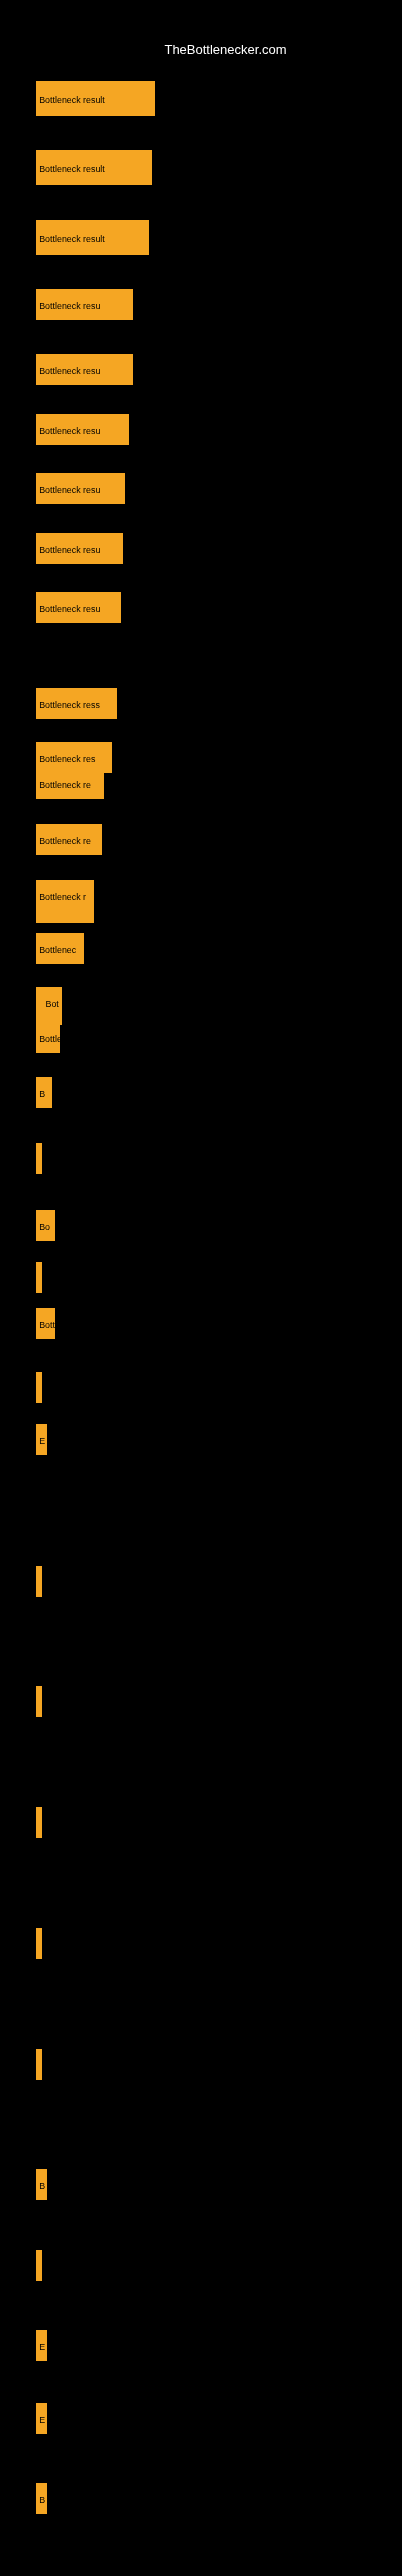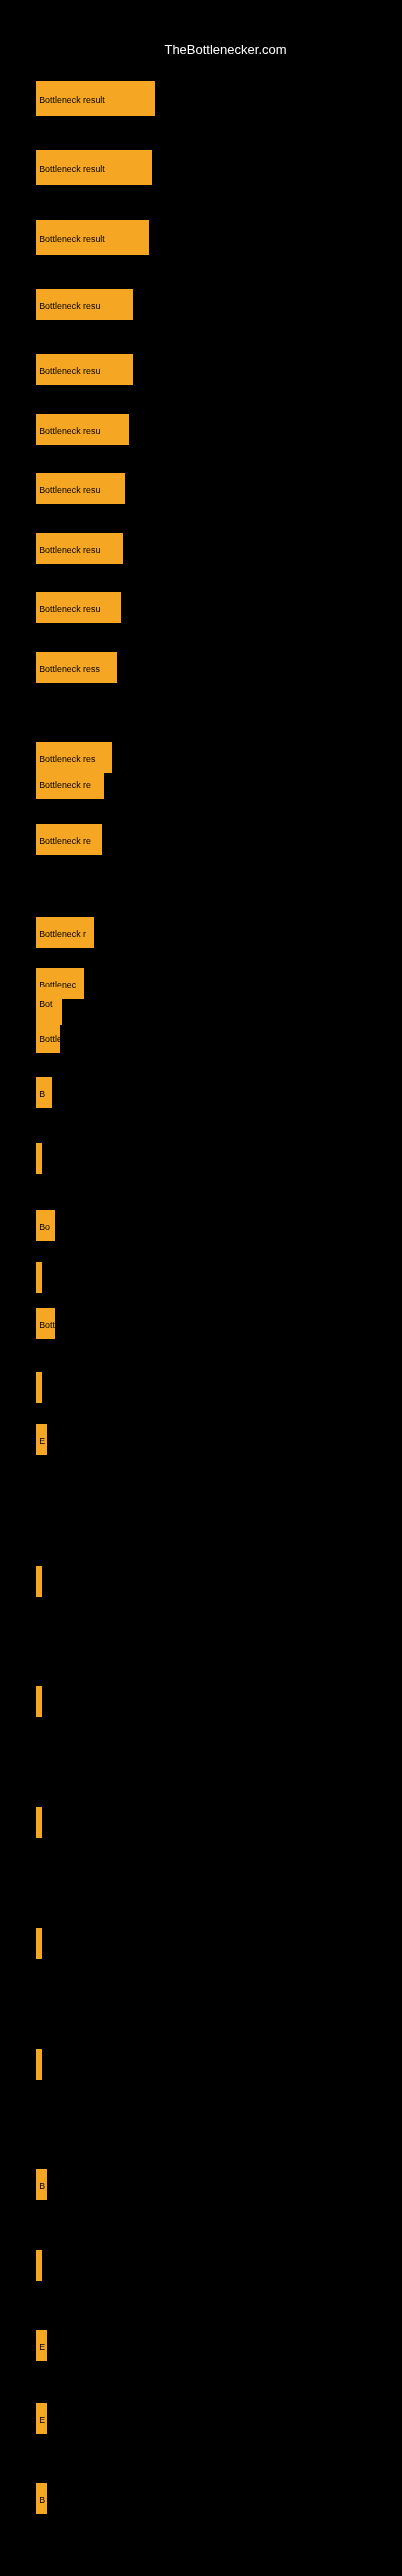--- a/index.html
+++ b/index.html
@@ -40,27 +40,27 @@
 <div id="bars-container">
     <div class="bottleneck-bar" style="top: 45px; width: 119px; height: 35px; line-height: 35px;">Bottleneck result</div>
     <div class="bottleneck-bar" style="top: 114px; width: 116px; height: 35px; line-height: 35px;">Bottleneck result</div>
     <div class="bottleneck-bar" style="top: 184px; width: 113px; height: 35px; line-height: 35px;">Bottleneck result</div>
     <div class="bottleneck-bar" style="top: 253px; width: 97px; height: 31px; line-height: 31px;">Bottleneck resu</div>
     <div class="bottleneck-bar" style="top: 318px; width: 97px; height: 31px; line-height: 31px;">Bottleneck resu</div>
     <div class="bottleneck-bar" style="top: 378px; width: 93px; height: 31px; line-height: 31px;">Bottleneck resu</div>
     <div class="bottleneck-bar" style="top: 437px; width: 89px; height: 31px; line-height: 31px;">Bottleneck resu</div>
     <div class="bottleneck-bar" style="top: 497px; width: 87px; height: 31px; line-height: 31px;">Bottleneck resu</div>
     <div class="bottleneck-bar" style="top: 556px; width: 85px; height: 31px; line-height: 31px;">Bottleneck resu</div>
-    <div class="bottleneck-bar" style="top: 616px; width: 81px; height: 31px; line-height: 31px;">Bottleneck ress</div>
+    <div class="bottleneck-bar" style="top: 652px; width: 81px; height: 31px; line-height: 31px;">Bottleneck ress</div>
     <div class="bottleneck-bar" style="top: 706px; width: 76px; height: 31px; line-height: 31px;">Bottleneck res</div>
     <div class="bottleneck-bar" style="top: 732px; width: 68px; height: 31px; line-height: 31px;">Bottleneck re</div>
     <div class="bottleneck-bar" style="top: 788px; width: 66px; height: 31px; line-height: 31px;">Bottleneck re</div>
-    <div class="bottleneck-bar" style="top: 881px; width: 58px; height: 31px; line-height: 31px;">Bottleneck r</div>
-    <div class="bottleneck-bar" style="top: 932px; width: 48px; height: 31px; line-height: 31px;">Bottlenec</div>
-    <div class="bottleneck-bar" style="top: 951px; width: 26px; height: 38px; line-height: 31px;">Bot</div>
+    <div class="bottleneck-bar" style="top: 844px; width: 58px; height: 43px; line-height: 31px;">Bottleneck r</div>
+    <div class="bottleneck-bar" style="top: 897px; width: 48px; height: 31px; line-height: 31px;">Bottlenec</div>
+    <div class="bottleneck-bar" style="top: 951px; width: 26px; height: 38px; line-height: 31px; text-align: right;">Bot</div>
     <div class="bottleneck-bar" style="top: 986px; width: 24px; height: 31px; line-height: 31px;">Bottlen</div>
     <div class="bottleneck-bar" style="top: 1041px; width: 16px; height: 31px; line-height: 31px;">B</div>
     <div class="bottleneck-bar" style="top: 1107px; width: 6.4px; height: 31px; line-height: 31px;"></div>
     <div class="bottleneck-bar" style="top: 1174px; width: 19.3px; height: 31px; line-height: 31px;">Bo</div>
     <div class="bottleneck-bar" style="top: 1226px; width: 4.8px; height: 31px; line-height: 31px;"></div>
     <div class="bottleneck-bar" style="top: 1272px; width: 19px; height: 31px; line-height: 31px;">Bott</div>
     <div class="bottleneck-bar" style="top: 1336px; width: 6.4px; height: 31px; line-height: 31px;"></div>
     <div class="bottleneck-bar" style="top: 1388px; width: 11.3px; height: 31px; line-height: 31px;">E</div>
     <div class="bottleneck-bar" style="top: 1530px; width: 4px; height: 31px; line-height: 31px;"></div>
     <div class="bottleneck-bar" style="top: 1650px; width: 4px; height: 31px; line-height: 31px;"></div>

